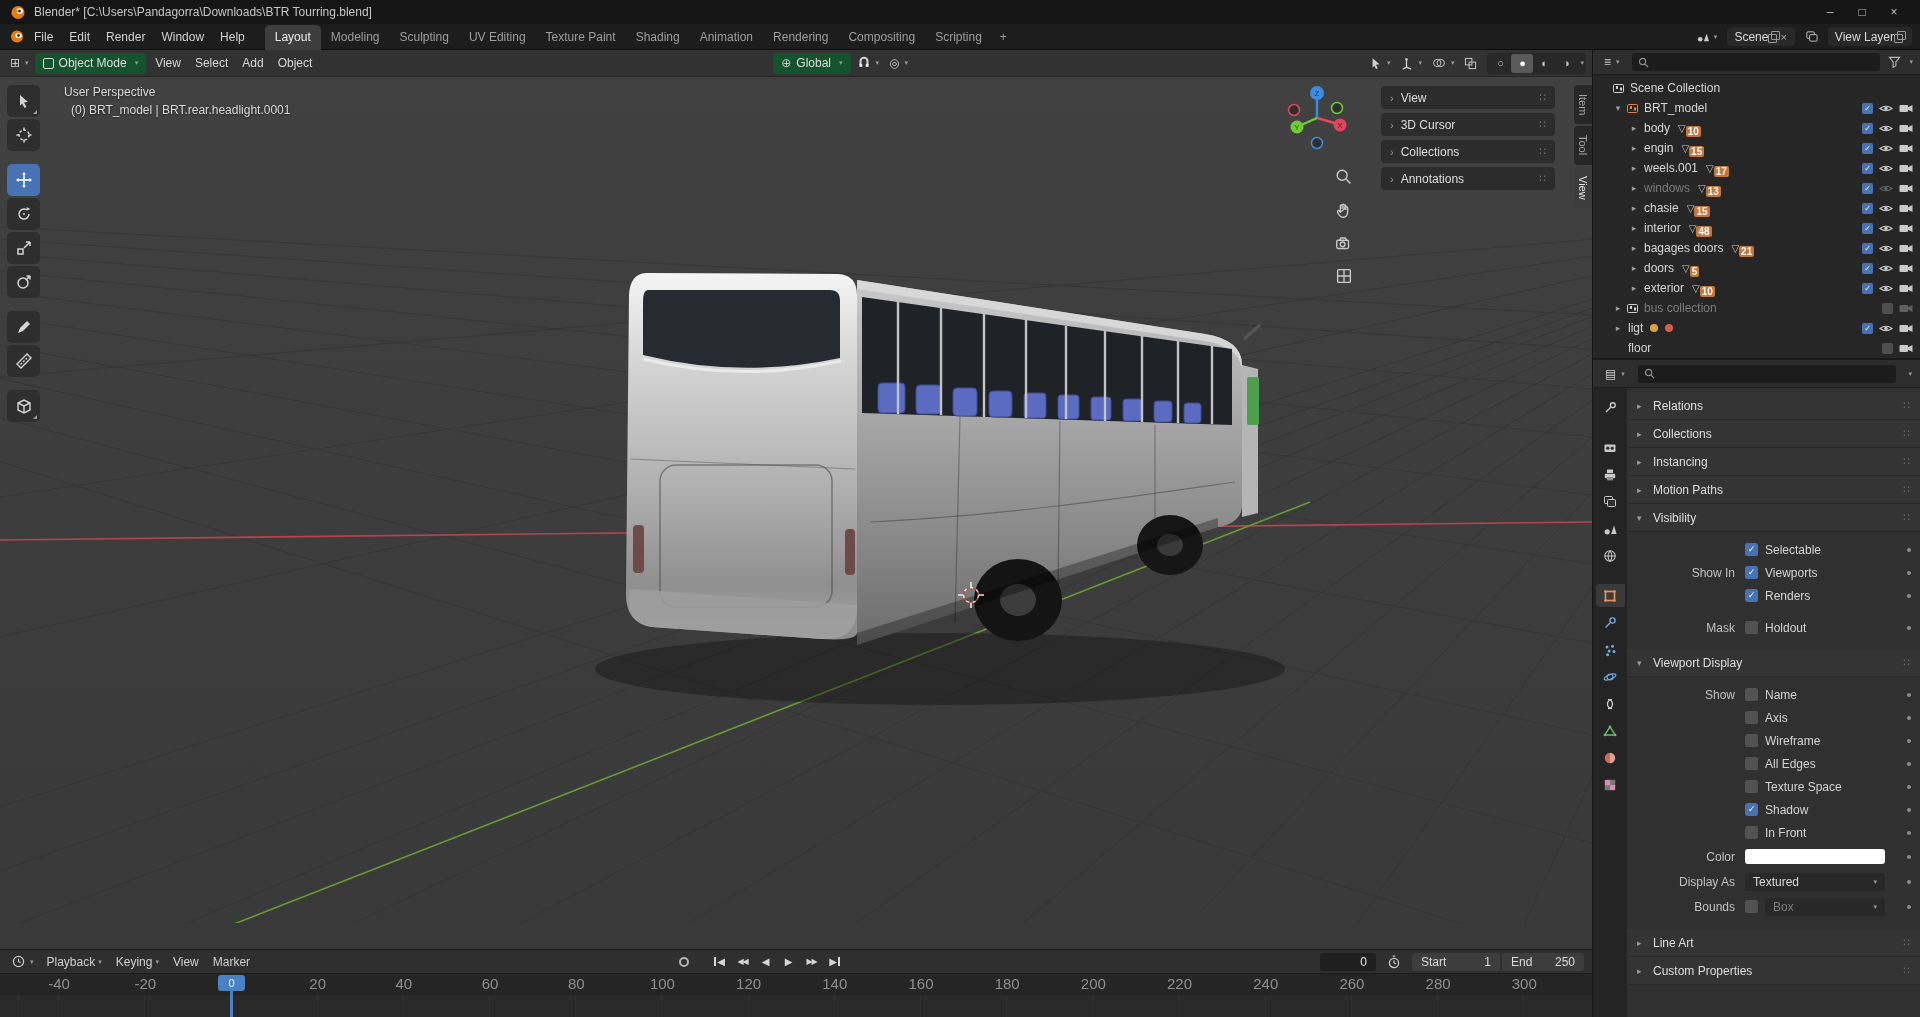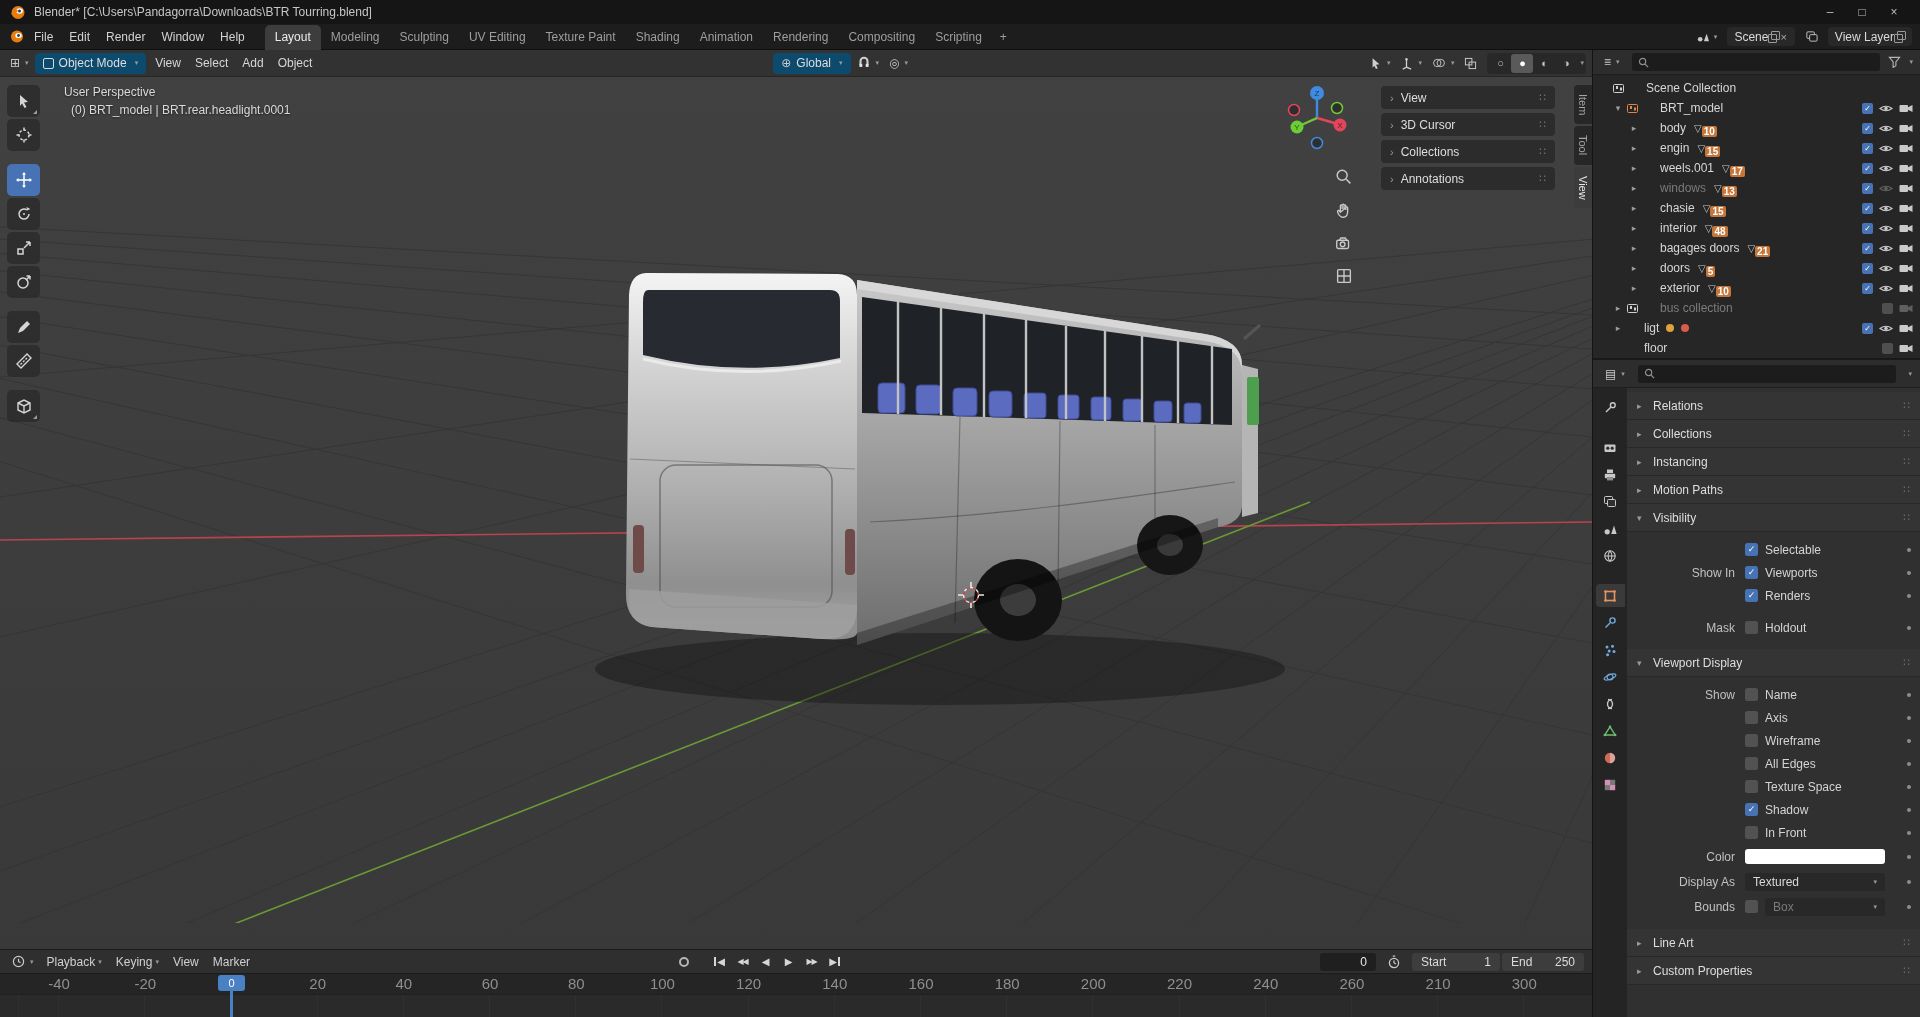--- a/index.html
+++ b/index.html
@@ -27,21 +27,21 @@
 .copy-ico::before{content:"";position:absolute;left:0;bott;top:3px;width:7px;height:7px;border:1px solid #9a9a9a;border-radius:1px}
 .copy-ico::after{content:"";position:absolute;left:3px;top:0;width:7px;height:7px;border:1px solid #9a9a9a;border-radius:1px}
 .x-ico{color:#aaa;font-size:11px;padding:0 1px}
 
 #main{display:flex;height:967px}
 #left{width:1592px;display:flex;flex-direction:column}
 #right{width:328px;background:#252525;border-left:1px solid #141414;display:flex;flex-direction:column}
 
 #vp-header{height:27px;background:#323232;display:flex;align-items:center;padding:0 6px;gap:2px;border-bottom:1px solid #262626}
 .hdr-btn{display:flex;align-items:center;padding:3px 4px;border-radius:4px;color:#cfcfcf;gap:2px}
-.hdr-field{background:#0c4a6e;border-radius:4px;height:21px;display:flex;align-items:center;padding:0 8px;gap:5px;color:#dedede}
+.hdr-field{background:#14532d;border-radius:4px;height:21px;display:flex;align-items:center;padding:0 8px;gap:5px;color:#dedede}
 .vp-menu{padding:4px 7px;color:#d6d6d6}
 .objmode-ico{width:11px;height:11px;border:1.4px solid #d8d8d8;border-radius:2px}
 .shading-group{display:flex;background:#282828;border-radius:4px;height:21px;align-items:center;padding:0 2px;margin-left:4px}
 .shade-btn{width:22px;text-align:center;font-size:11px;color:#c2c2c2;border-radius:3px;line-height:19px}
 .shade-btn.active{background:#5a5a5a;color:#fff}
 .glyph{font-size:12px;color:#c9c9c9}
 
 #tool-settings{height:26px;background:#2c2c2c;border-bottom:1px solid #222;display:flex;align-items:center;padding:0 10px;gap:7px}
 .ts-label{color:#a8a8a8}
 
@@ -84,21 +84,21 @@
 #playhead .ph-badge{position:absolute;left:0;top:2px;width:27px;height:16px;background:#4a80c4;border-radius:3px;color:#fff;text-align:center;line-height:16px;font-size:11px}
 
 #outliner{height:308px;background:#262626;display:flex;flex-direction:column}
 #ol-header{height:26px;background:#2d2d2d;display:flex;align-items:center;padding:0 7px;gap:5px;border-bottom:1px solid #1d1d1d}
 .search-box{flex:1;height:18px;background:#1c1c1c;border-radius:3px;display:flex;align-items:center;padding:0 6px;gap:5px;margin:0 3px}
 #ol-rows{flex:1;padding-top:3px}
 .ol-row{height:20px;display:flex;align-items:center;padding:0 7px 0 6px;gap:3px}
 .ol-row.lv1{padding-left:20px}
 .ol-row.lv2{padding-left:36px}
 .ol-arrow{width:10px;font-size:9px;color:#9a9a9a;text-align:center}
-.ol-label{color:#d6d6d6;margin-left:18px}
+.ol-label{color:#d6d6d6;margin-left:2px}
 .ol-label.dim{color:#7b7b7b}
 .colx{width:11px;height:9px;border:1.2px solid #cfcfcf;border-radius:1.5px;position:relative;margin:0 1px}
 .colx::after{content:"";position:absolute;left:1.5px;top:1.5px;width:2.5px;height:2.5px;background:#cfcfcf;box-shadow:4px 1.5px 0 #cfcfcf}
 .col-orange{border-color:#e0854a}
 .col-orange::after{background:#e0854a;box-shadow:4px 1.5px 0 #e0854a}
 .mesh-tri{color:#c9c9c9;font-size:10px;margin-left:5px}
 .mesh-cnt{background:#c4763b;color:#fff;font-size:10px;font-weight:bold;border-radius:2px;padding:0 2px;margin-left:-3px;margin-top:6px}
 .light-dot{width:8px;height:8px;border-radius:50%;margin-left:4px}
 .ld1{background:#e0a23c}.ld2{background:#d85c4a}
 .ol-controls{margin-left:auto;display:flex;align-items:center;gap:6px}
@@ -571,21 +571,21 @@
           <span class="tick">80</span>
           <span class="tick">100</span>
           <span class="tick">120</span>
           <span class="tick">140</span>
           <span class="tick">160</span>
           <span class="tick">180</span>
           <span class="tick">200</span>
           <span class="tick">220</span>
           <span class="tick">240</span>
           <span class="tick">260</span>
-          <span class="tick">210</span>
+          <span class="tick">280</span>
           <span class="tick">300</span>
         </div>
     <div id="tl-track"></div>
     <div id="playhead">
       <span class="ph-line"></span>
       <span class="ph-badge">0</span>
     </div>
   </div>
 
 </div>

